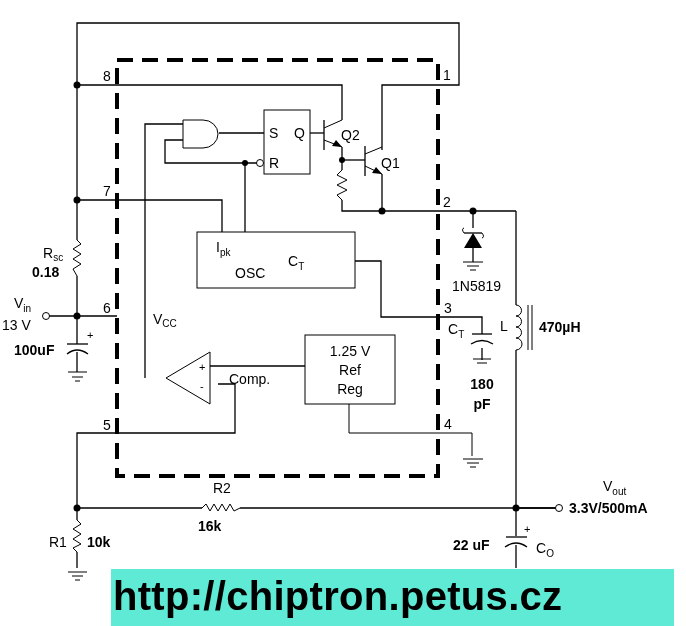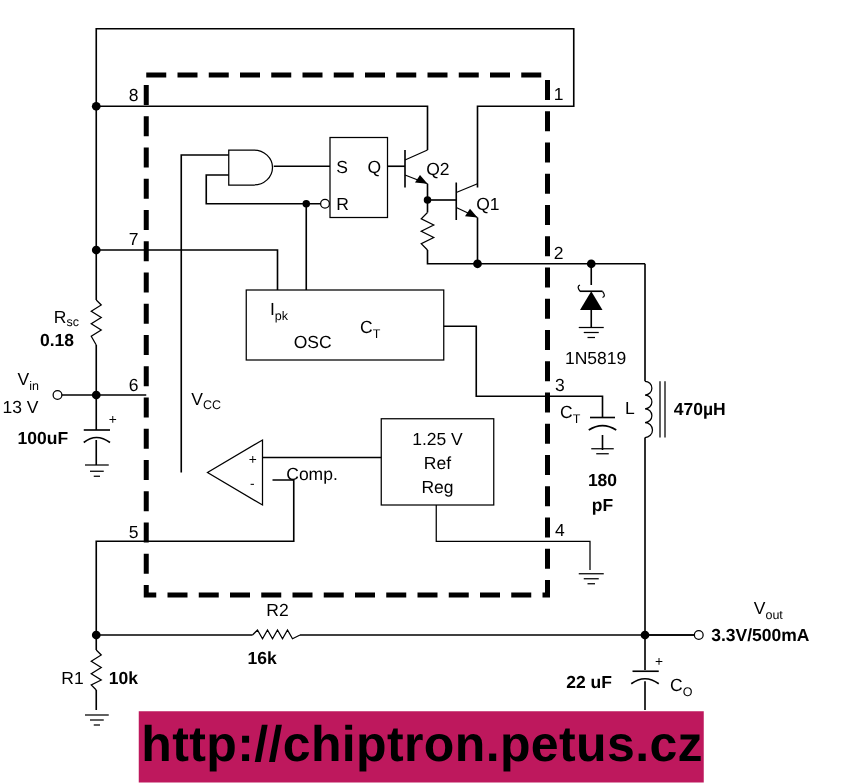--- a/index.html
+++ b/index.html
@@ -7,21 +7,21 @@
   #schem { position: absolute; left: 0; top: 0; }
   .w { stroke: #000; stroke-width: 1.3; fill: none; }
   .thin { stroke: #000; stroke-width: 1; fill: none; }
   .dash { stroke: #000; stroke-width: 4; fill: none; stroke-dasharray: 16 9; }
   .dot { fill: #000; }
   .open { fill: #fff; stroke: #000; stroke-width: 1; }
   .lbl { font-family: "Liberation Sans", sans-serif; font-size: 14px; fill: #000; }
   .lblb { font-family: "Liberation Sans", sans-serif; font-size: 14px; font-weight: bold; fill: #000; }
   .pin { font-family: "Liberation Sans", sans-serif; font-size: 14px; fill: #000; }
   .sub { font-size: 10px; }
-  #banner { position: absolute; left: 111px; top: 569px; width: 452px; height: 57px; background: #be185d; }
+  #banner { position: absolute; left: 111px; top: 569px; width: 563px; height: 57px; background: #5eead4; }
   #banner-text { position: absolute; left: 0; top: 0; width: 100%; height: 100%; font-family: "Liberation Sans", sans-serif; font-weight: bold; font-size: 40px; line-height: 54px; color: #000; padding-left: 2px; letter-spacing: 0.3px; }
 </style>
 </head>
 <body>
 
 <svg id="schem" width="686" height="626" viewBox="0 0 686 626" xmlns="http://www.w3.org/2000/svg">
 
   <rect class="dash" x="117" y="60" width="321" height="416"></rect>
 
   <g>

